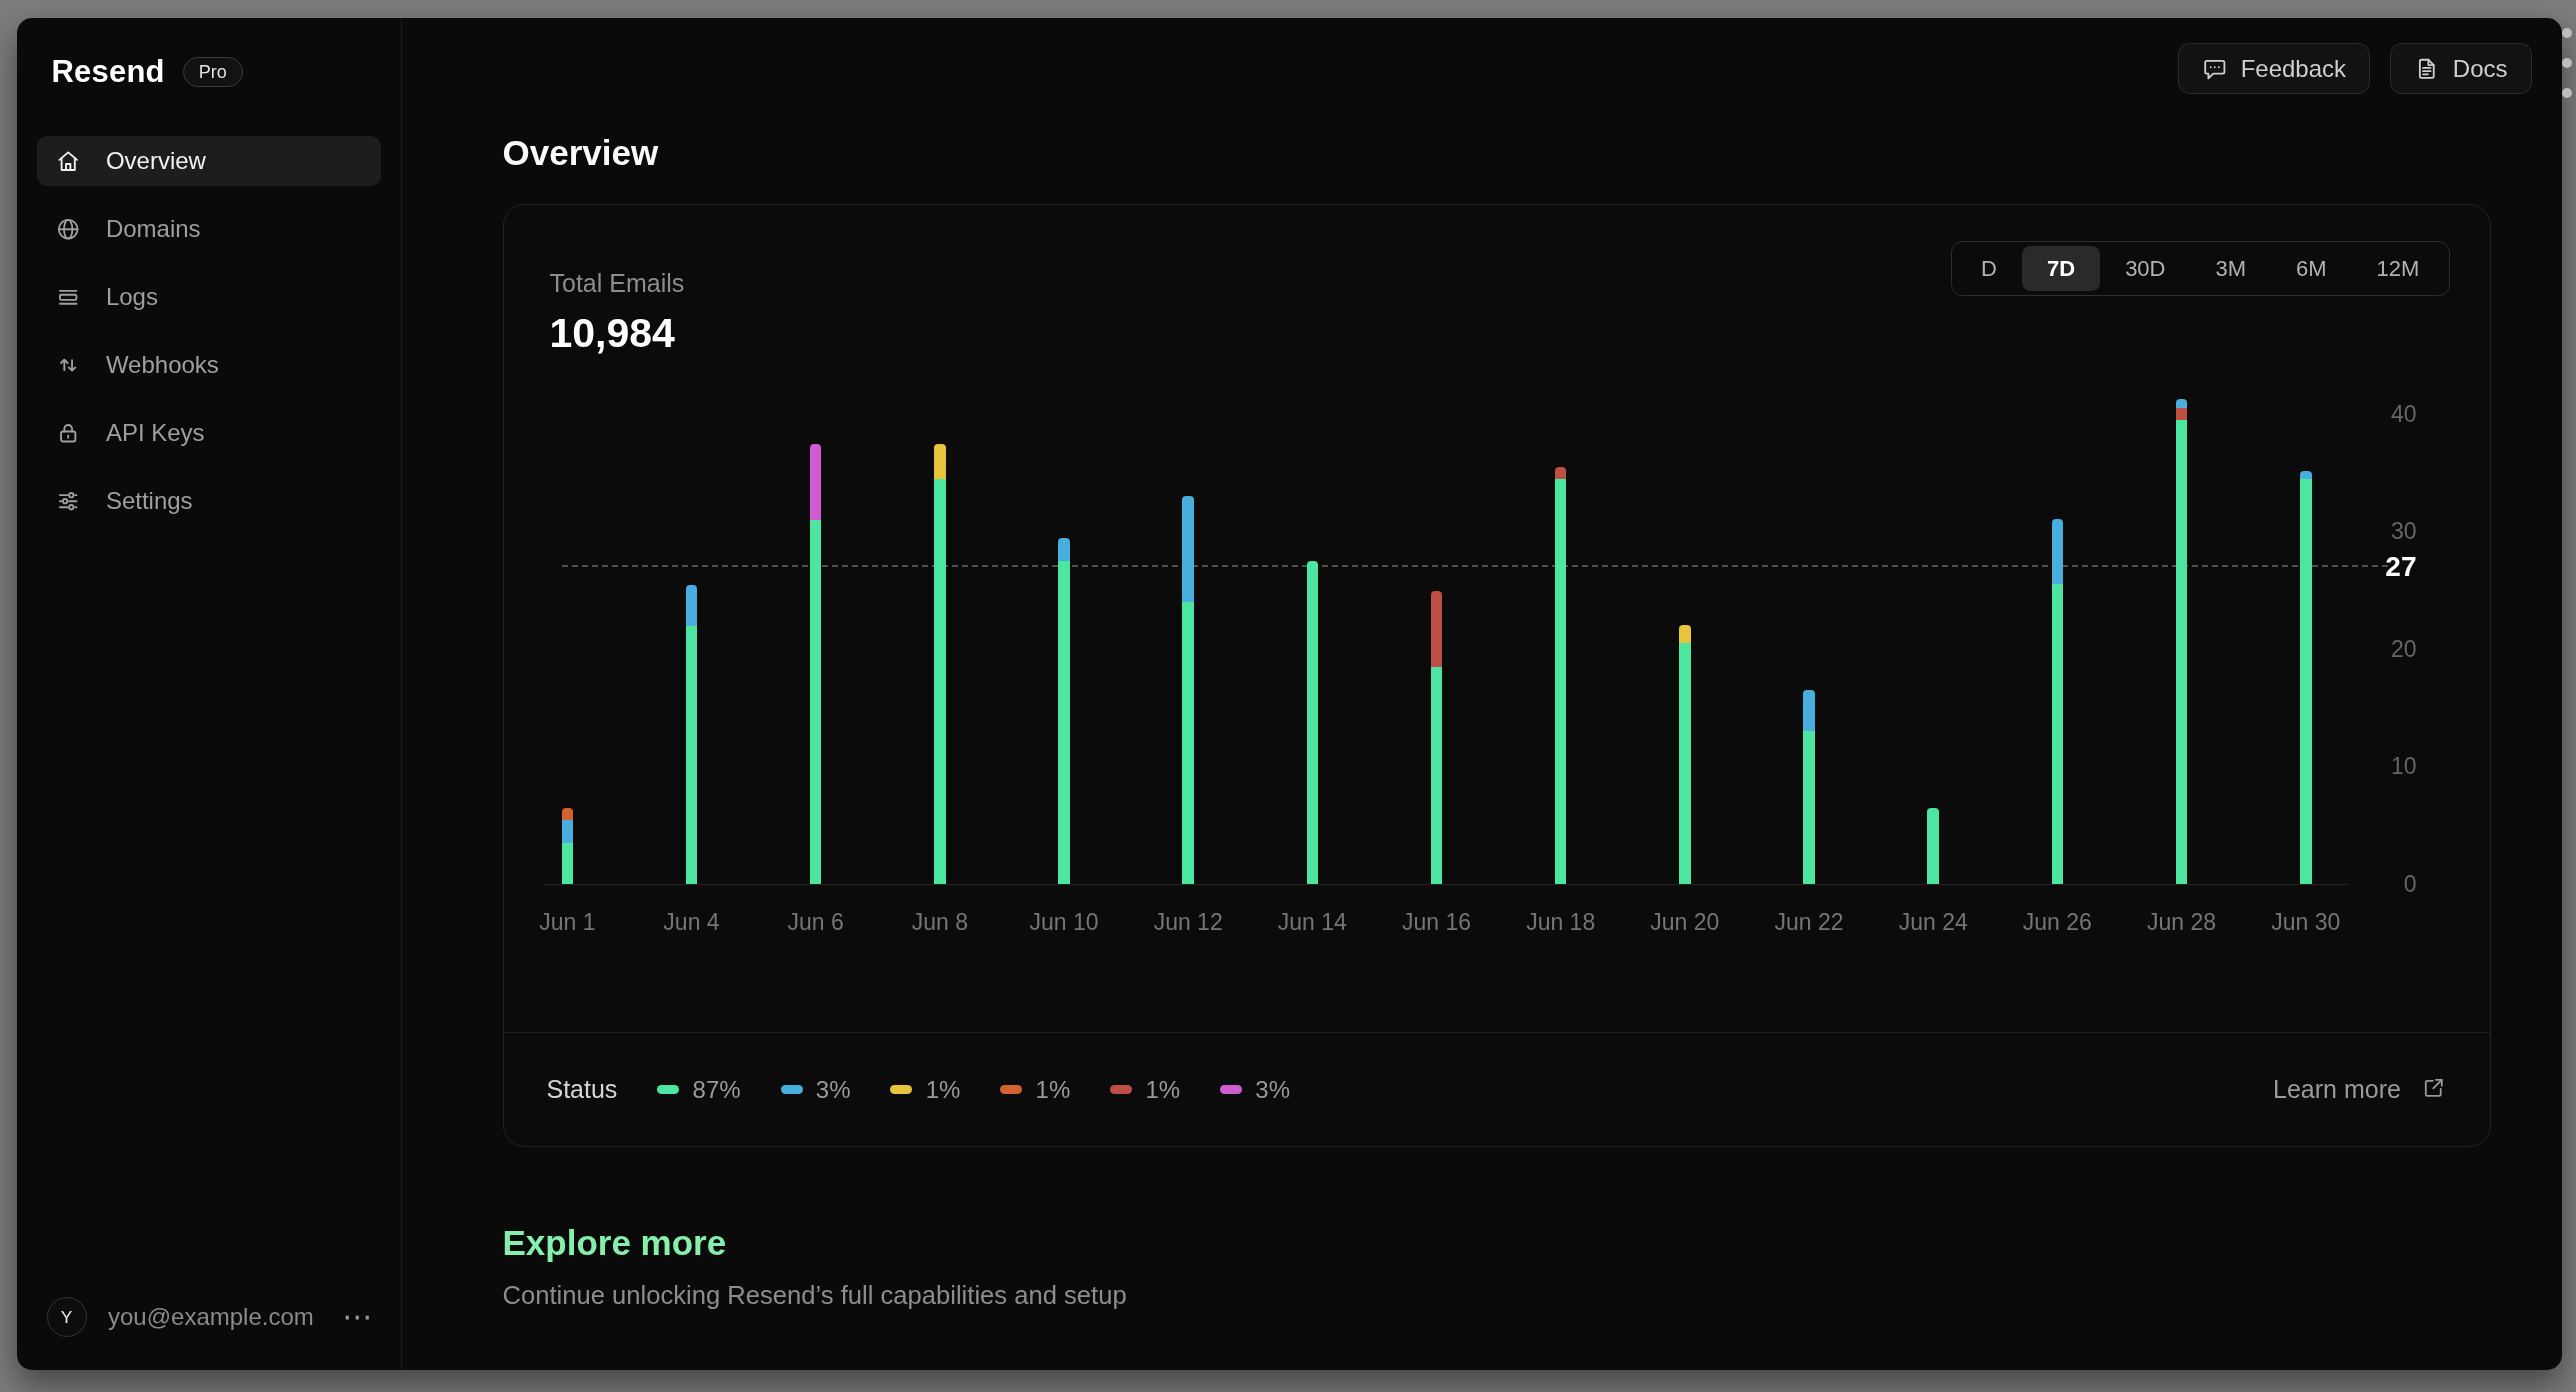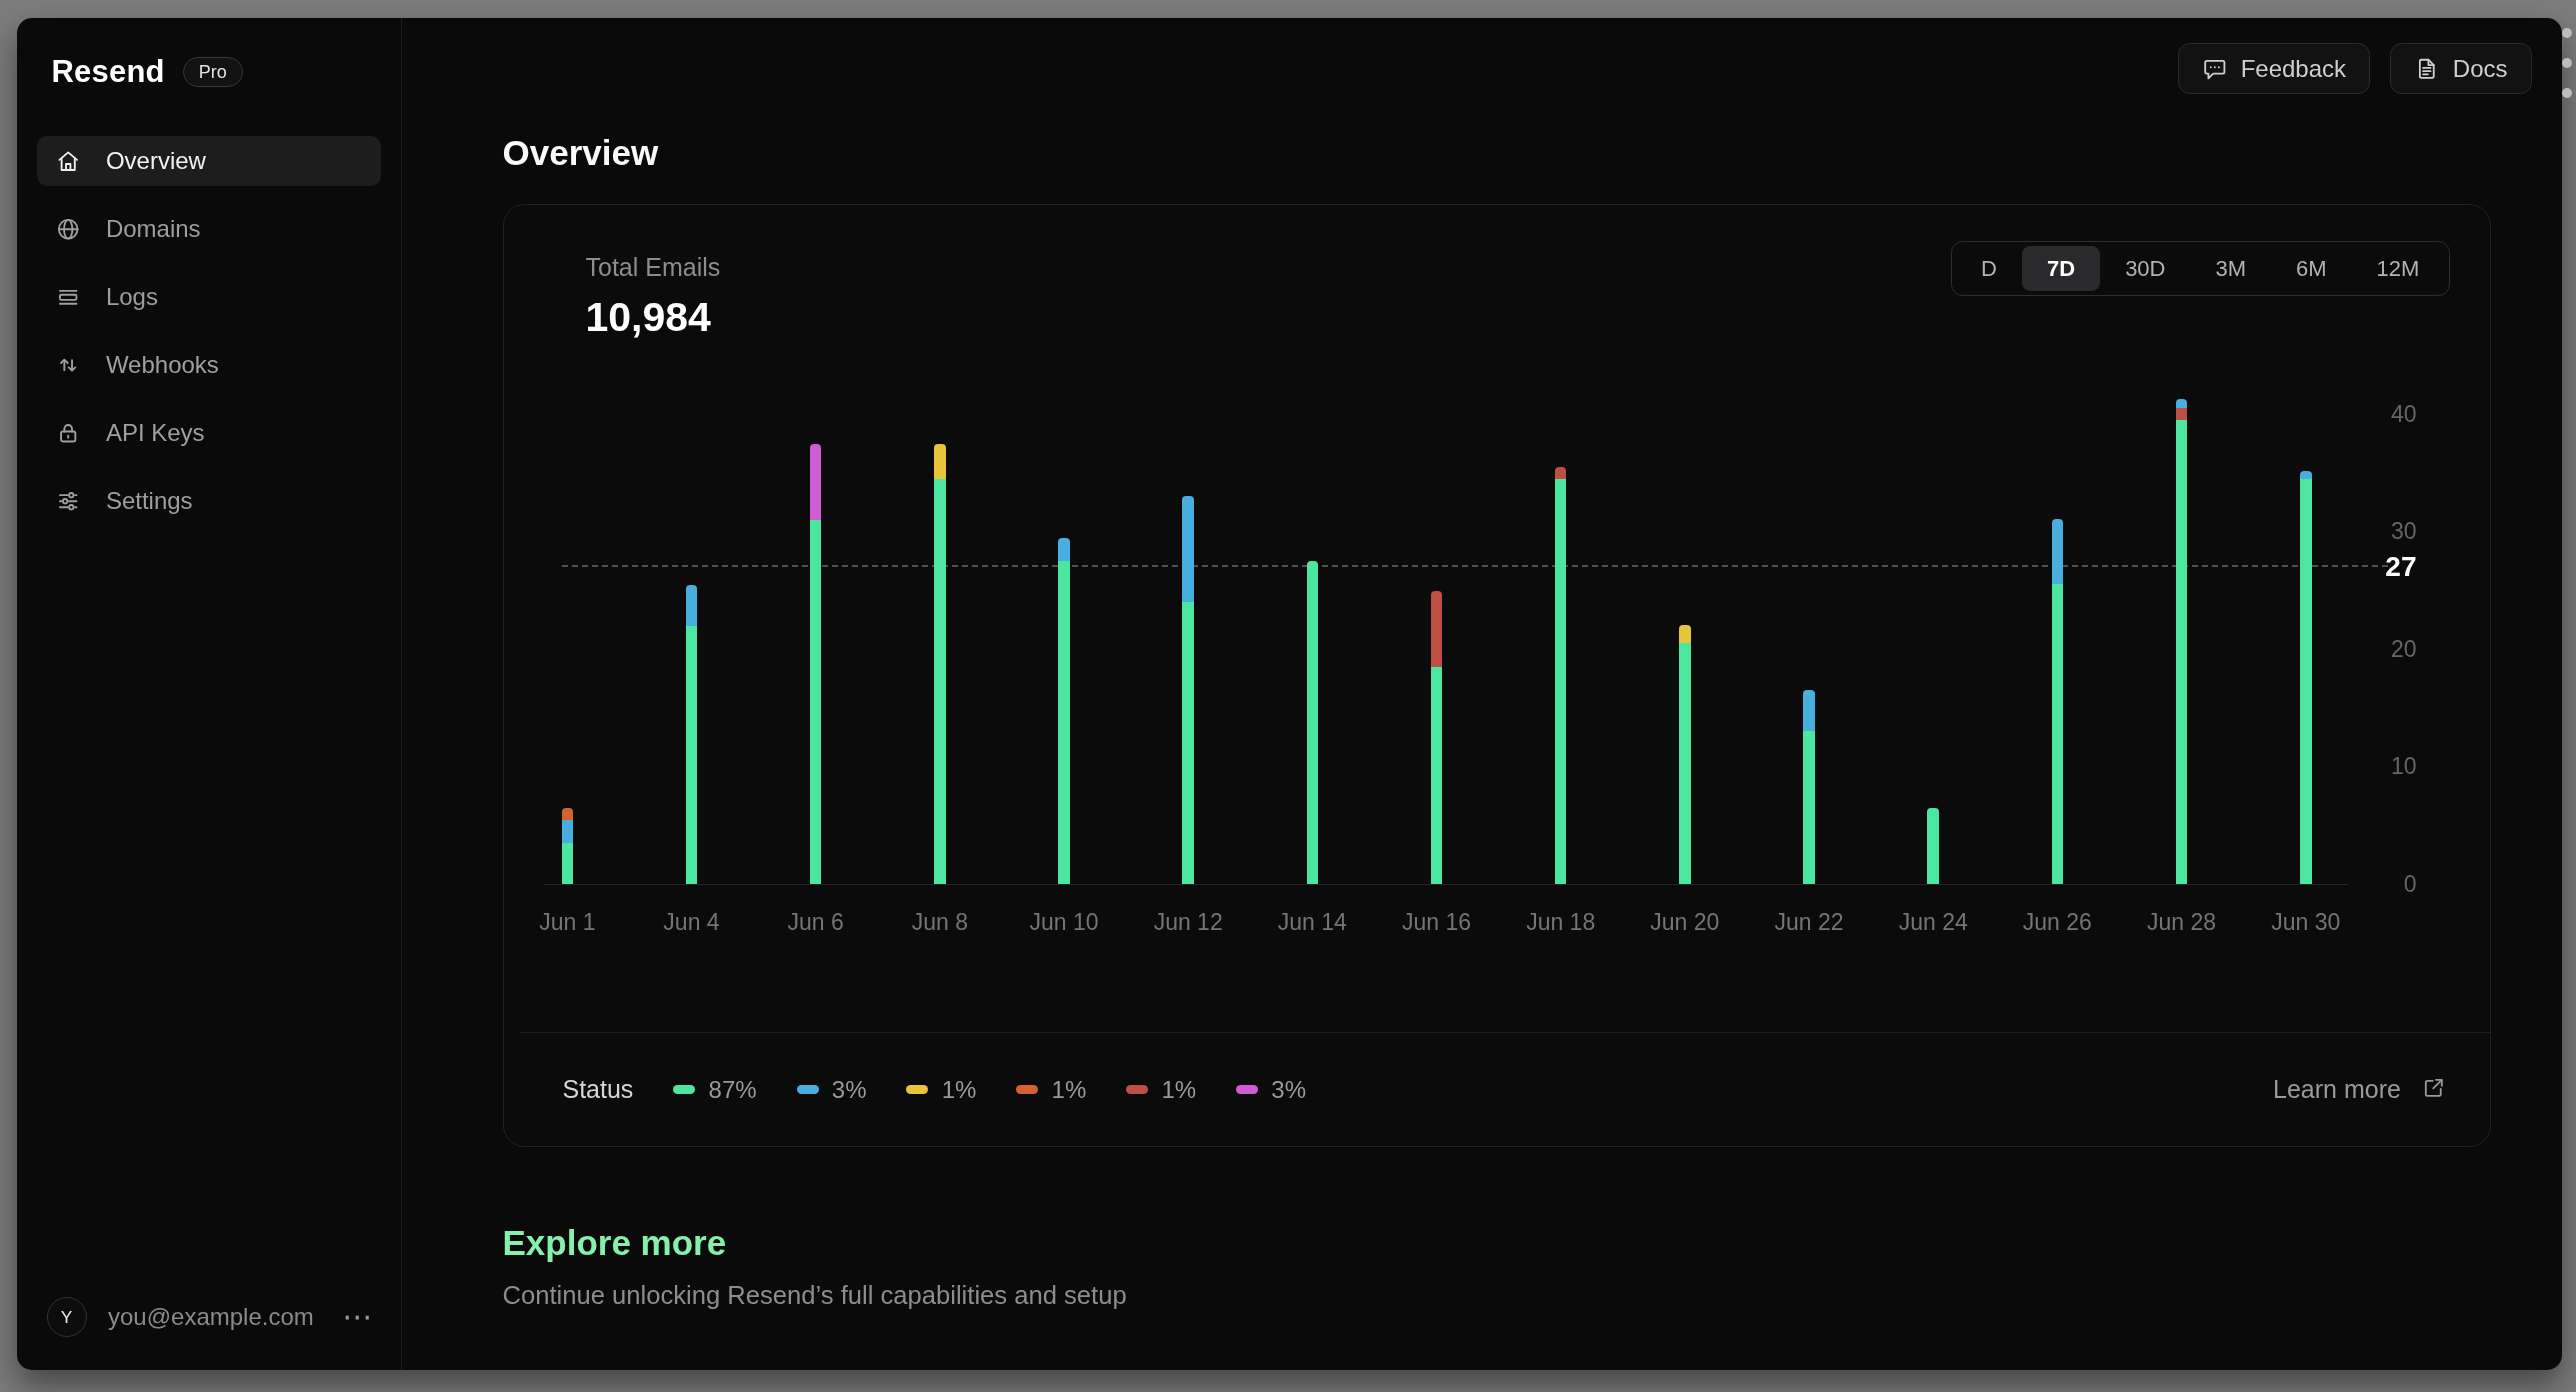--- a/index.html
+++ b/index.html
@@ -35,21 +35,21 @@
   
   .main{flex:1;position:relative;box-sizing:border-box;padding:0 0 0 101px;}
   .topbar{position:absolute;top:25px;right:30px;display:flex;gap:20px;}
   .tb-btn{display:flex;align-items:center;gap:13.2px;border:1.7px solid #2d2d2d;background:#121212;
     color:#cfcfcf;border-radius:11.6px;padding:0 23px;height:51px;font-size:24px;cursor:pointer;}
   .tb-btn svg{width:25.6px;height:25.6px;}
   .page-title{margin:117px 0 0;color:#fafafa;font-size:35px;font-weight:700;line-height:36px;}
   
   .card{position:relative;margin-top:33px;width:1988px;height:943px;background:#0b0b0b;
     border:1.7px solid #232323;border-radius:21.5px;box-sizing:border-box;}
-  .card-head{position:absolute;left:46px;top:48px;margin-left:36px;}
+  .card-head{position:absolute;left:46px;top:64px;}
   .metric-label{color:#8d8d8d;font-size:25px;}
   .metric-value{color:#ffffff;font-size:41px;font-weight:700;margin-top:11.6px;}
   .ranges{position:absolute;top:36px;right:40px;display:flex;align-items:center;
     border:1.7px solid #2e2e2e;border-radius:11.6px;padding:4.1px;}
   .range-btn{color:#b3b3b3;font-size:22px;padding:11.6px 25px;border-radius:8.3px;cursor:pointer;line-height:1;}
   .range-btn.active{background:#2a2a2d;color:#fff;font-weight:700;}
   
   .plot{position:absolute;left:58px;top:162px;width:1750px;height:517px;}
   .baseline{position:absolute;left:-18px;right:-36px;bottom:-0.8px;border-bottom:1.7px solid #262626;}
   .avg-line{position:absolute;left:0;right:-76px;border-top:2.5px dashed #515151;}
@@ -60,21 +60,21 @@
   .seg.dotted{background-image:radial-gradient(circle,#f2c63c 1.7px,transparent 2.1px);
     background-size:5.8px 5.8px;background-position:0.8px 1.7px;}
   .xlabels{position:absolute;left:0;top:100%;width:100%;margin-top:25px;
     display:flex;justify-content:space-between;}
   .xlabel{width:11.6px;display:flex;justify-content:center;}
   .xlabel span{white-space:nowrap;color:#757575;font-size:23px;}
   .ytick{position:absolute;left:1849px;width:64px;text-align:right;transform:translateY(-50%);
     color:#666;font-size:23px;}
   .ytick.highlight{color:#fff;font-size:28px;font-weight:600;}
   
-  .legend-row{position:absolute;left:16px;right:0;top:827px;height:114px;border-top:1.7px solid #1f1f1f;
+  .legend-row{position:absolute;left:0;right:0;top:827px;height:114px;border-top:1.7px solid #1f1f1f;
     display:flex;align-items:center;padding:0 43px;box-sizing:border-box;}
   .legend-title{color:#d6d6d6;font-size:25px;margin-right:40px;}
   .legend-items{display:flex;align-items:center;gap:40px;}
   .legend-item{display:flex;align-items:center;gap:13.2px;}
   .swatch{width:22px;height:9px;border-radius:5px;}
   .swatch.dotted{background-image:radial-gradient(circle,#f2c63c 1.3px,transparent 1.7px);
     background-size:5px 5px;}
   .legend-pct{color:#9a9a9a;font-size:24px;}
   .legend-spacer{flex:1;}
   .learn-more{display:flex;align-items:flex-start;gap:20px;color:#9a9a9a;font-size:25px;cursor:pointer;}

